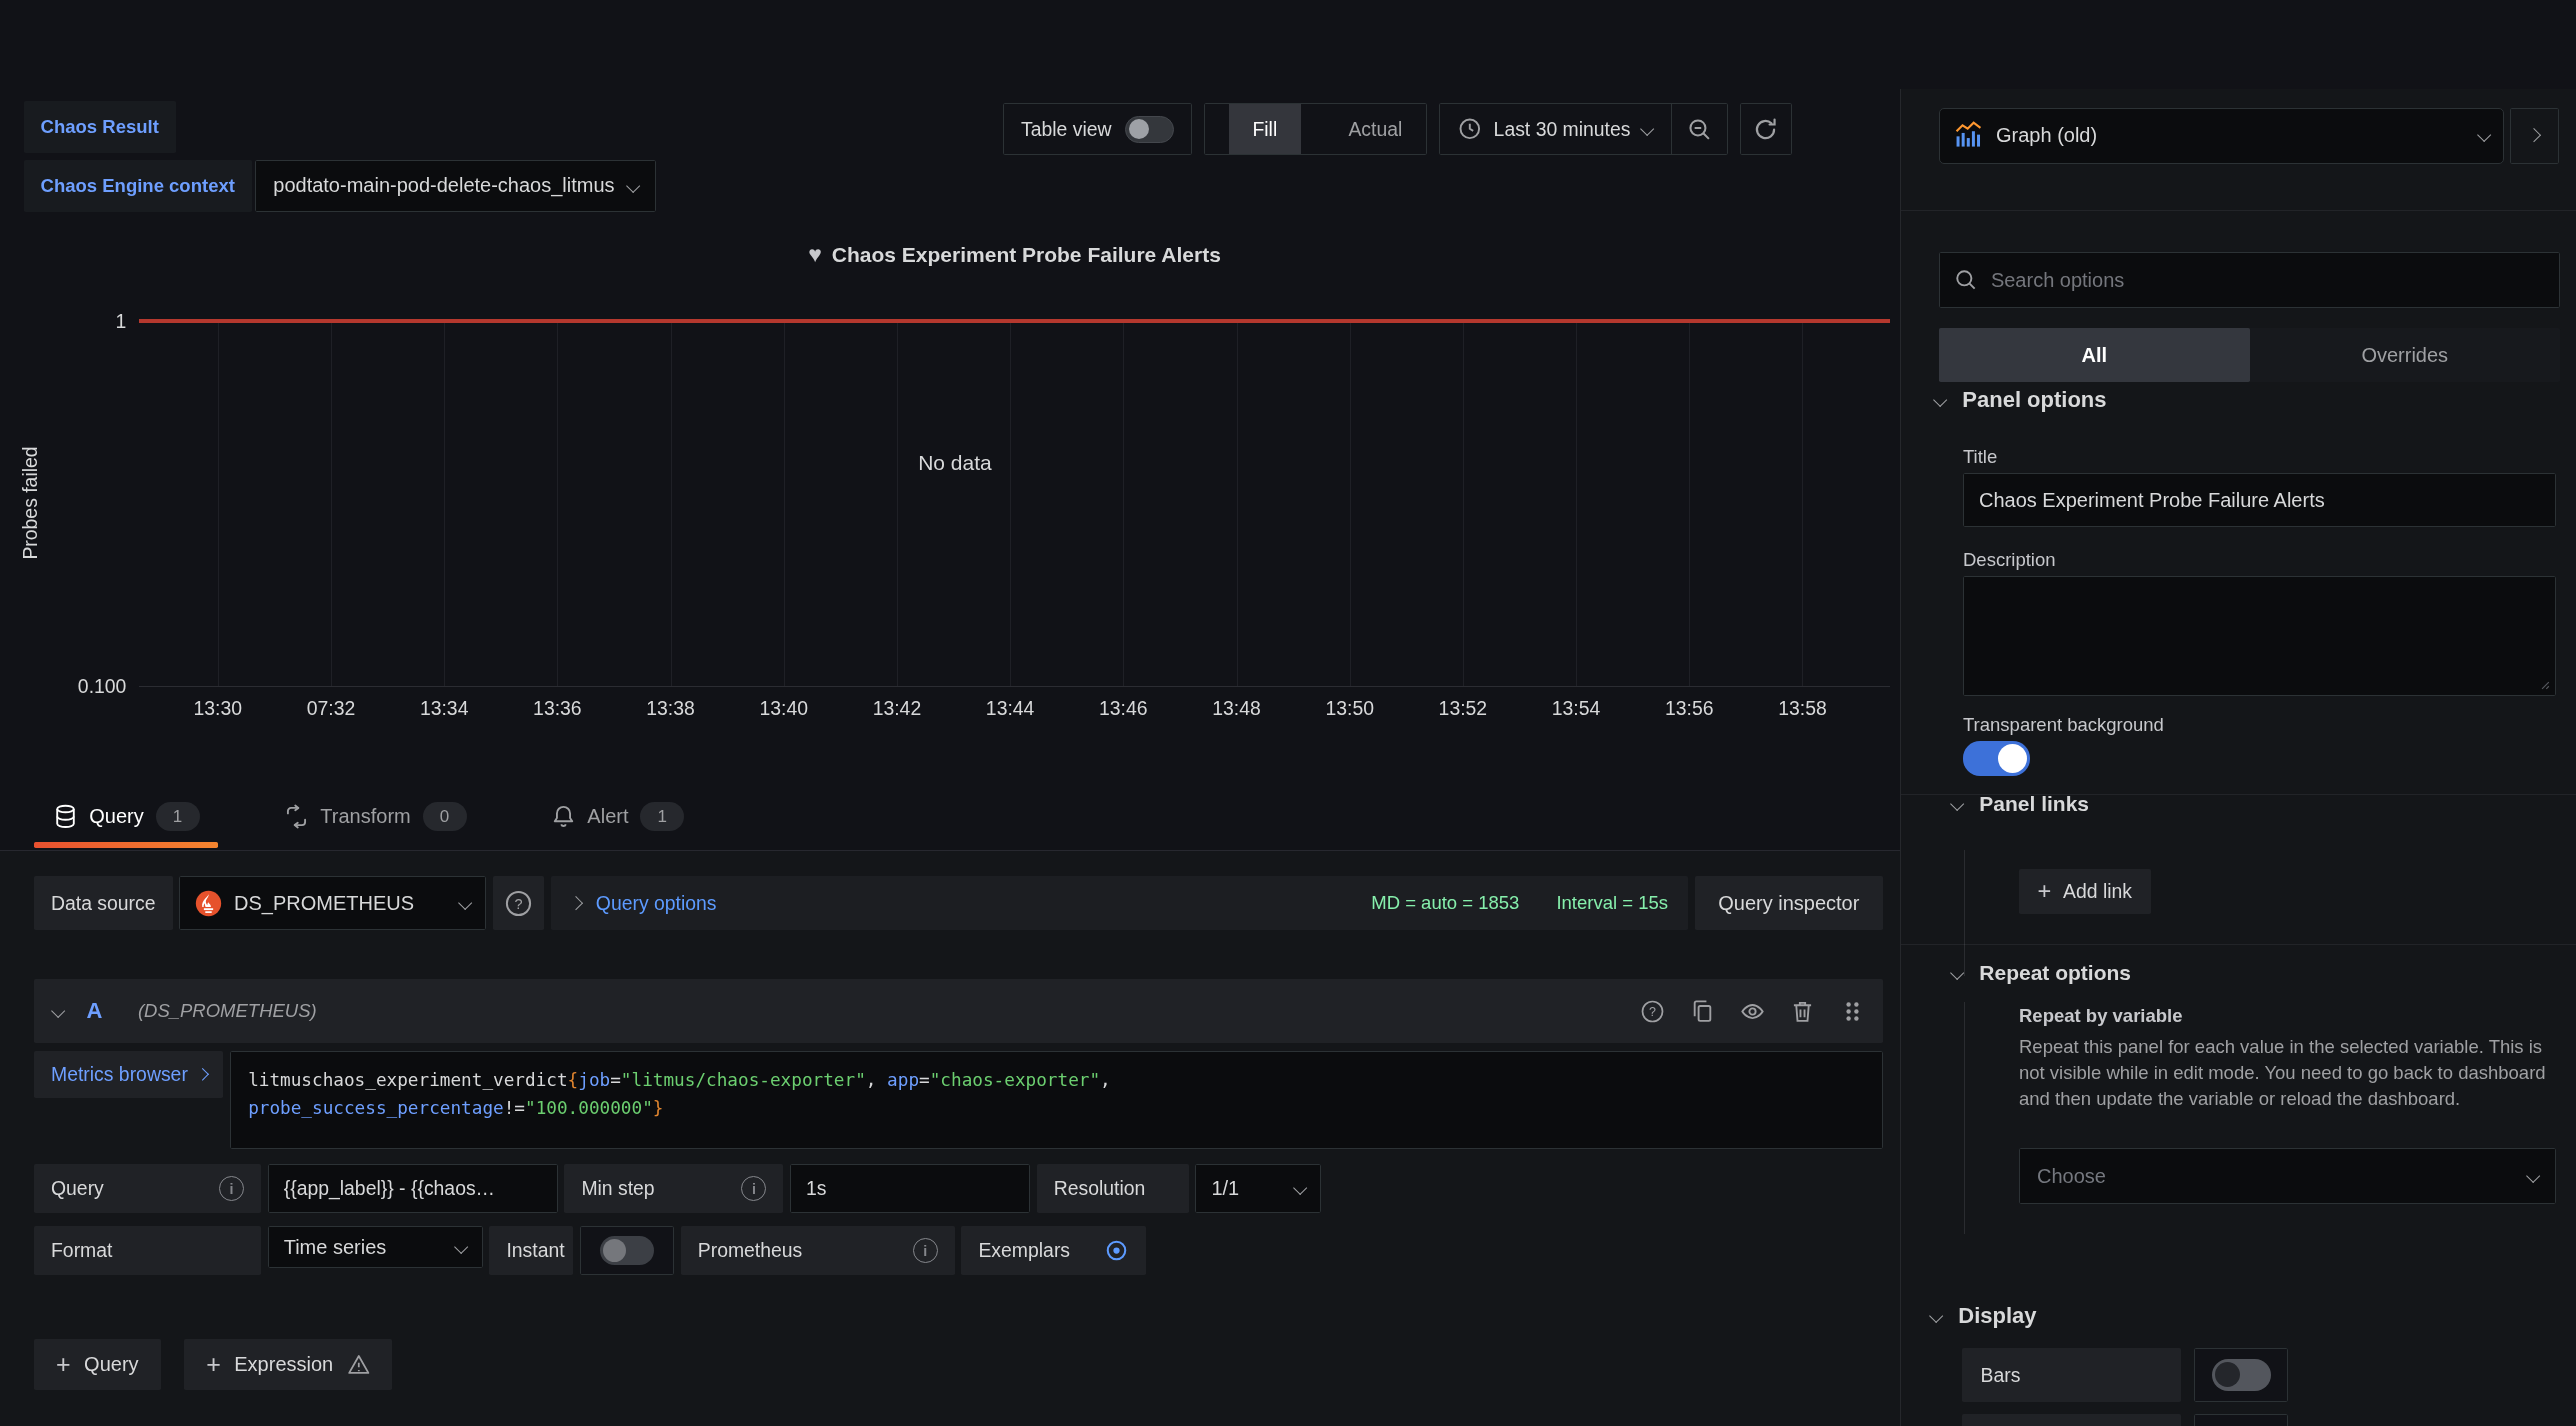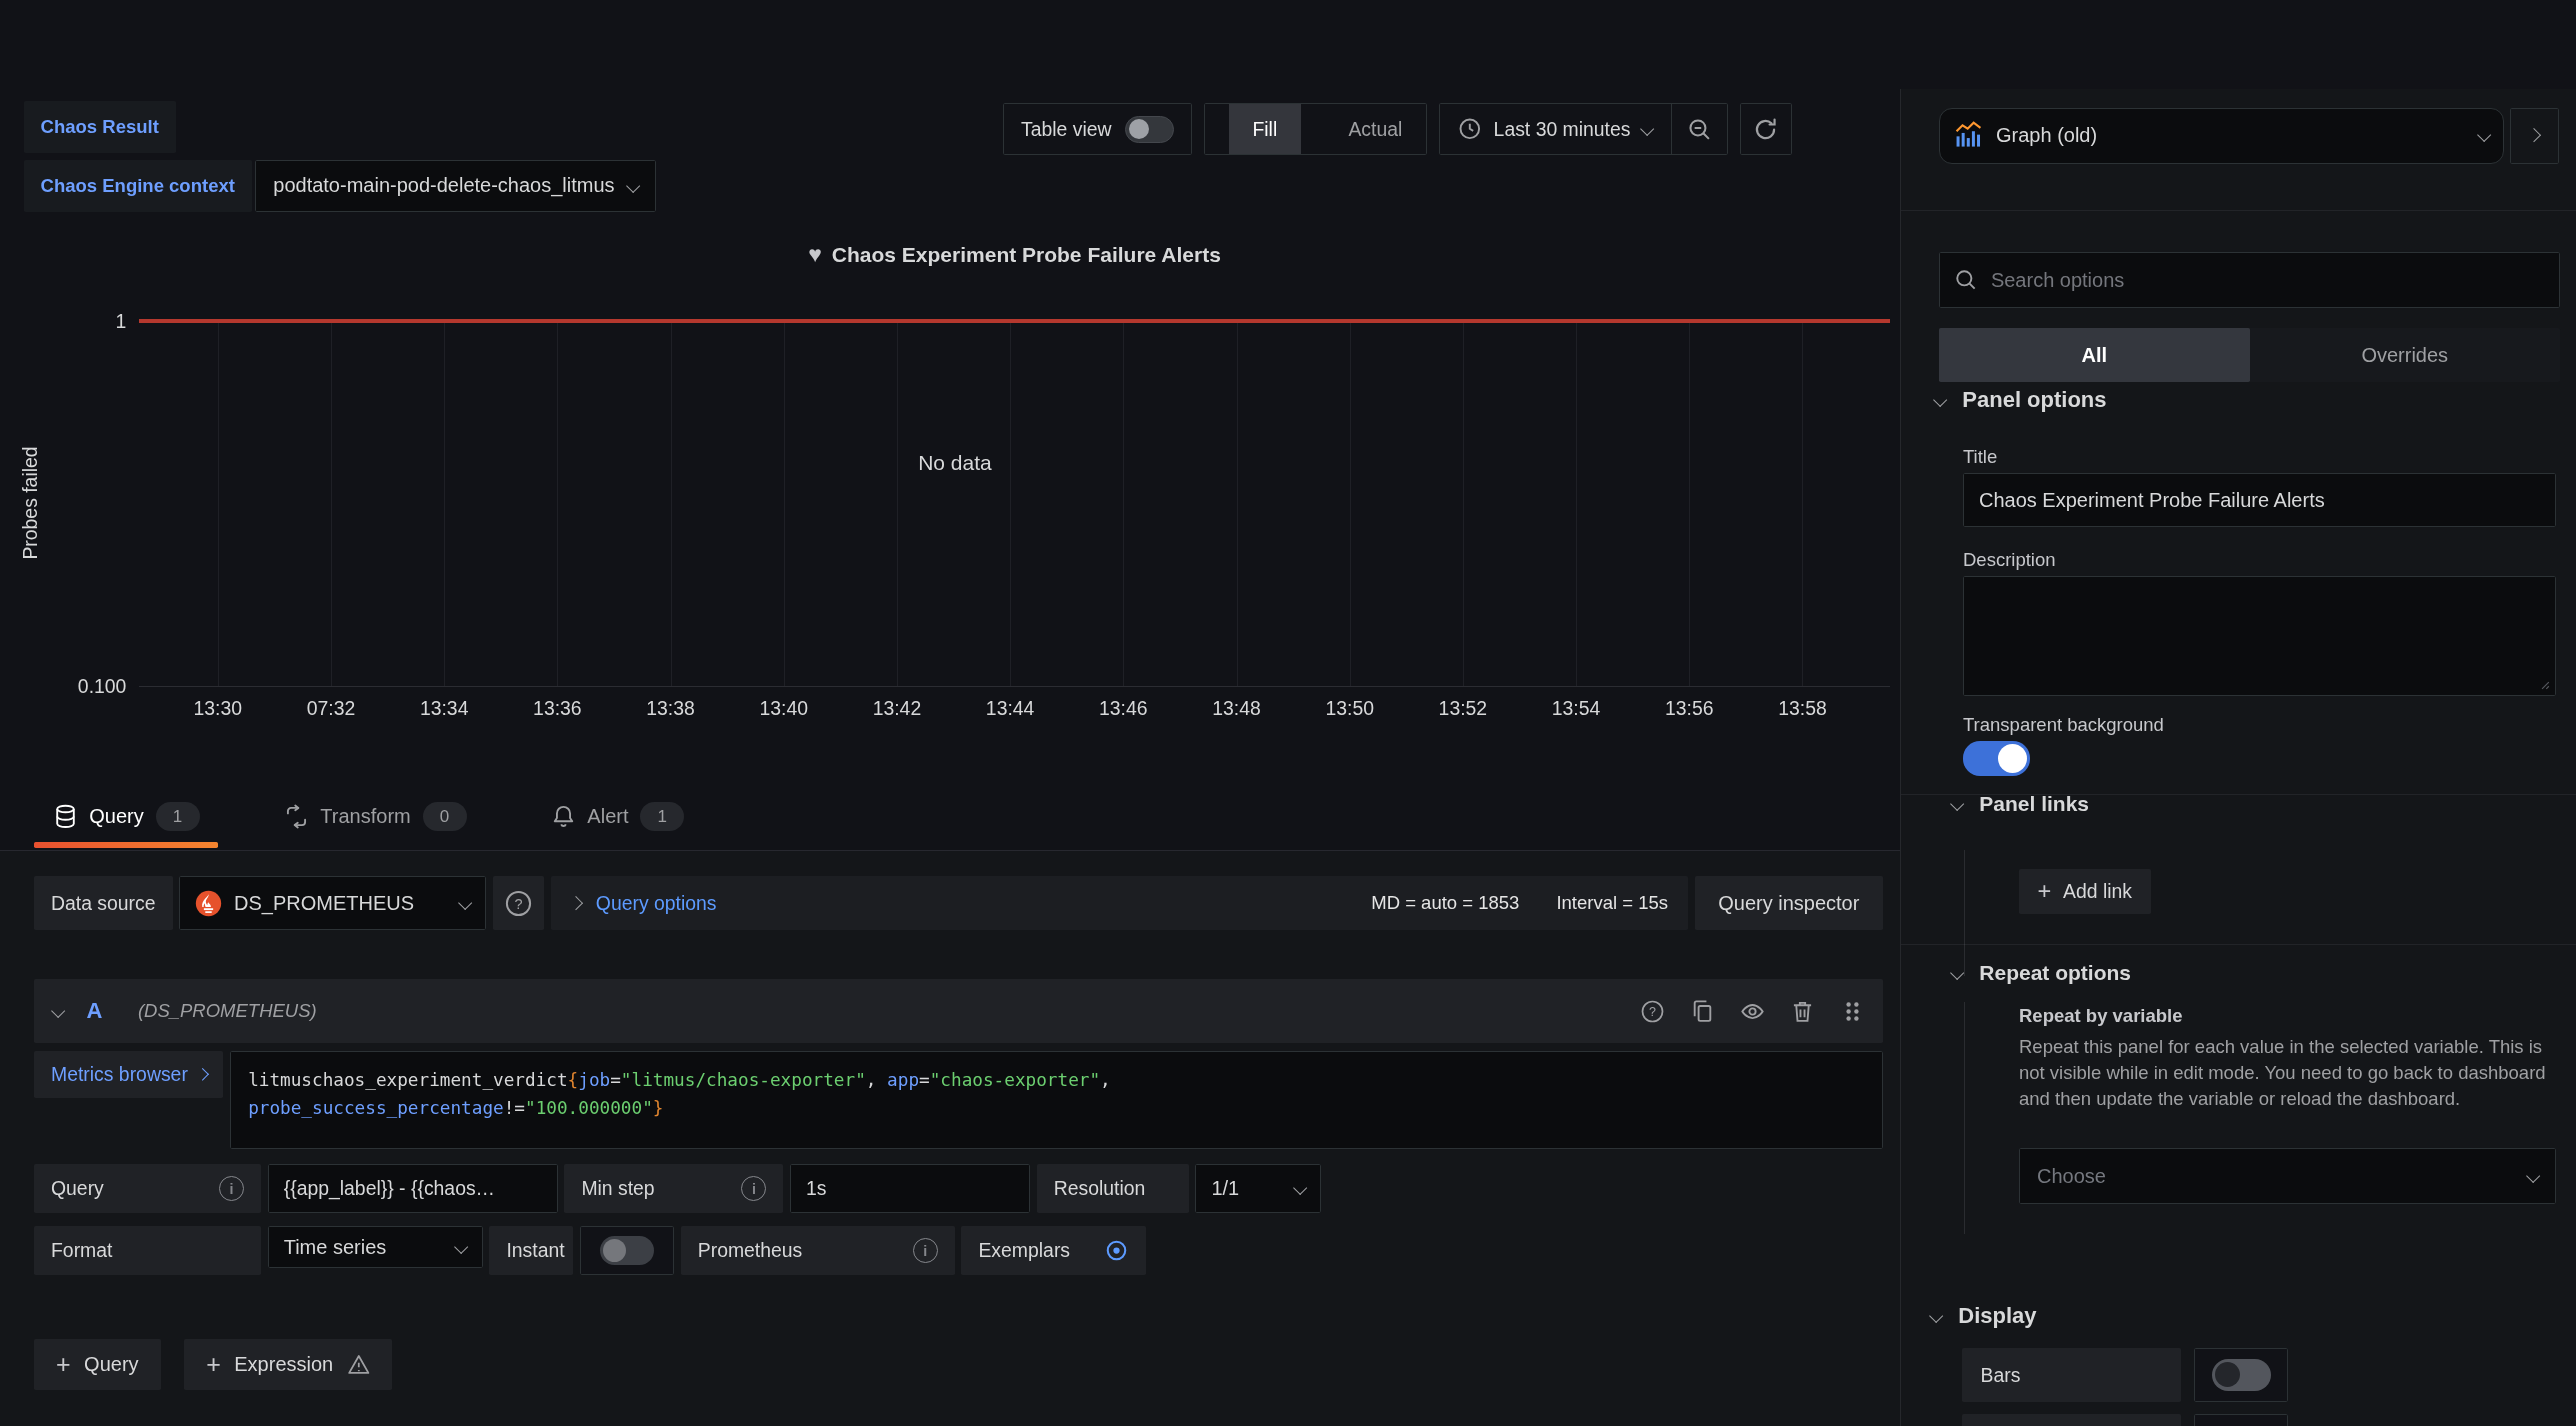--- a/index.html
+++ b/index.html
@@ -68,21 +68,21 @@
 
   
   .editor{position:absolute;left:0;top:851px;width:1900px;height:575px;background:#141619;}
   .box-label{background:#202226;border-radius:1.7px;height:54px;display:flex;align-items:center;gap:11.8px;padding:0 17px;font-size:19.4px;color:#d8d9da;box-sizing:border-box;white-space:nowrap;}
   .inputbox{background:#0b0c0e;border:0.8px solid #2c3235;border-radius:1.7px;height:54px;display:flex;align-items:center;gap:11.8px;padding:0 15px;font-size:20px;color:#d8d9da;box-sizing:border-box;}
   input.raw{background:#0b0c0e;border:0.8px solid #2c3235;border-radius:1.7px;height:54px;padding:0 15px;font-size:19.4px;color:#d8d9da;box-sizing:border-box;font-family:"Liberation Sans",sans-serif;}
   .ds-row{position:absolute;left:34px;top:25px;right:17px;display:flex;gap:6.7px;align-items:stretch;}
   .help-box{background:#202226;border-radius:1.7px;width:51px;display:flex;align-items:center;justify-content:center;color:#9fa0a3;cursor:pointer;}
   .opt-strip{flex:1;background:#1c1e22;border-radius:1.7px;display:flex;align-items:center;gap:15px;padding:0 20px;cursor:pointer;}
   .opt-strip .qo{color:#5d9bff;font-size:19.4px;font-weight:500;}
-  .opt-meta{margin-left:auto;display:flex;gap:37px;color:#e5e5e5;font-size:18.5px;}
+  .opt-meta{margin-left:auto;display:flex;gap:37px;color:#86efac;font-size:18.5px;}
   .qi-btn{background:#202226;border-radius:1.7px;display:flex;align-items:center;padding:0 23.6px;font-size:20px;font-weight:500;color:#d8d9da;cursor:pointer;}
   .qrow{position:absolute;left:34px;top:128px;right:17px;height:64px;background:#202226;border-radius:1.7px;display:flex;align-items:center;gap:17px;padding:0 18.5px;box-sizing:border-box;}
   .qrow .ref{color:#6e9fff;font-size:22px;font-weight:700;margin-left:6.7px;}
   .qrow .dshint{color:#9fa0a3;font-size:18.5px;font-style:italic;margin-left:18.5px;}
   .qicons{margin-left:auto;display:flex;gap:25px;color:#9fa0a3;}
   .qicons .qi{width:25px;height:25px;cursor:pointer;}
   .expr-row{position:absolute;left:34px;top:200px;right:17px;display:flex;gap:6.7px;align-items:flex-start;}
   .metrics-btn{background:#202226;border-radius:1.7px;height:47px;display:flex;align-items:center;gap:10px;padding:0 17px;color:#6e9fff;font-size:19.4px;cursor:pointer;white-space:nowrap;}
   .code{flex:1;background:#0b0c0e;border:0.8px solid #2c3235;border-radius:1.7px;min-height:98px;padding:13.5px 17px;box-sizing:border-box;font-family:"DejaVu Sans Mono",monospace;font-size:17.7px;line-height:1.62;}
   .tk-metric{color:#d8d9da;} .tk-brace{color:#e0852f;} .tk-label{color:#6e9fff;} .tk-op{color:#d8d9da;} .tk-string{color:#6ccf70;}
@@ -93,21 +93,21 @@
   .toggle-box{background:#111217;border:0.8px solid #2c3235;border-radius:1.7px;height:49px;width:94px;display:flex;align-items:center;justify-content:center;box-sizing:border-box;}
   .rec-icon{width:25px;height:25px;color:#5d9bff;}
   .addbtns{position:absolute;left:34px;top:488px;display:flex;gap:23.6px;}
   .add-btn{background:#202226;border-radius:1.7px;height:51px;display:flex;align-items:center;gap:13.5px;padding:0 22px;font-size:20px;font-weight:500;color:#d8d9da;cursor:pointer;}
   .add-btn .plus{font-size:25px;font-weight:400;color:#c7c8cc;}
   .warn-icon{width:23.6px;height:23.6px;color:#9fa0a3;}
 
   
   .sidebar{position:absolute;left:1900px;top:89px;width:676px;height:1337px;background:#141619;border-left:0.8px solid rgba(204,204,220,.1);overflow:hidden;}
   .sb-abs{position:absolute;box-sizing:border-box;}
-  .viz-select{left:38px;top:18.5px;width:565px;height:56px;background:#0b0c0e;border:0.8px solid #2c3235;border-radius:13px;display:flex;align-items:center;gap:13.5px;padding:0 13.5px;font-size:20px;font-weight:500;color:#d8d9da;cursor:pointer;}
+  .viz-select{left:38px;top:18.5px;width:565px;height:56px;background:#0b0c0e;border:0.8px solid #2c3235;border-radius:5px;display:flex;align-items:center;gap:13.5px;padding:0 13.5px;font-size:20px;font-weight:500;color:#d8d9da;cursor:pointer;}
   .viz-collapse{left:609px;top:18.5px;width:49px;height:56px;border:0.8px solid #2c3235;border-radius:1.7px;display:flex;align-items:center;justify-content:center;color:#9fa0a3;cursor:pointer;}
   .sb-divider{left:0;width:676px;height:0.8px;background:rgba(204,204,220,.08);}
   .search-box{left:38px;top:163px;width:621px;height:56px;background:#0b0c0e;border:0.8px solid #2c3235;border-radius:1.7px;display:flex;align-items:center;gap:11.8px;padding:0 13.5px;color:#9fa0a3;}
   .search-box input{flex:1;background:transparent;border:none;outline:none;color:#d8d9da;font-size:20px;font-family:"Liberation Sans",sans-serif;}
   .search-box input::placeholder{color:#74767c;}
   .sb-tabs{left:38px;top:239px;width:621px;height:54px;background:#17191d;border-radius:1.7px;display:flex;}
   .sb-tab{flex:1;display:flex;align-items:center;justify-content:center;font-size:20px;color:#9fa0a3;border-radius:1.7px;cursor:pointer;}
   .sb-tab.active{background:#34373e;color:#fff;font-weight:600;}
   .sb-heading{display:flex;align-items:center;gap:17px;font-size:22px;font-weight:600;color:#d8d9da;cursor:pointer;}
   .sb-sub{font-size:18.5px;color:#c7c8cc;font-weight:500;}

